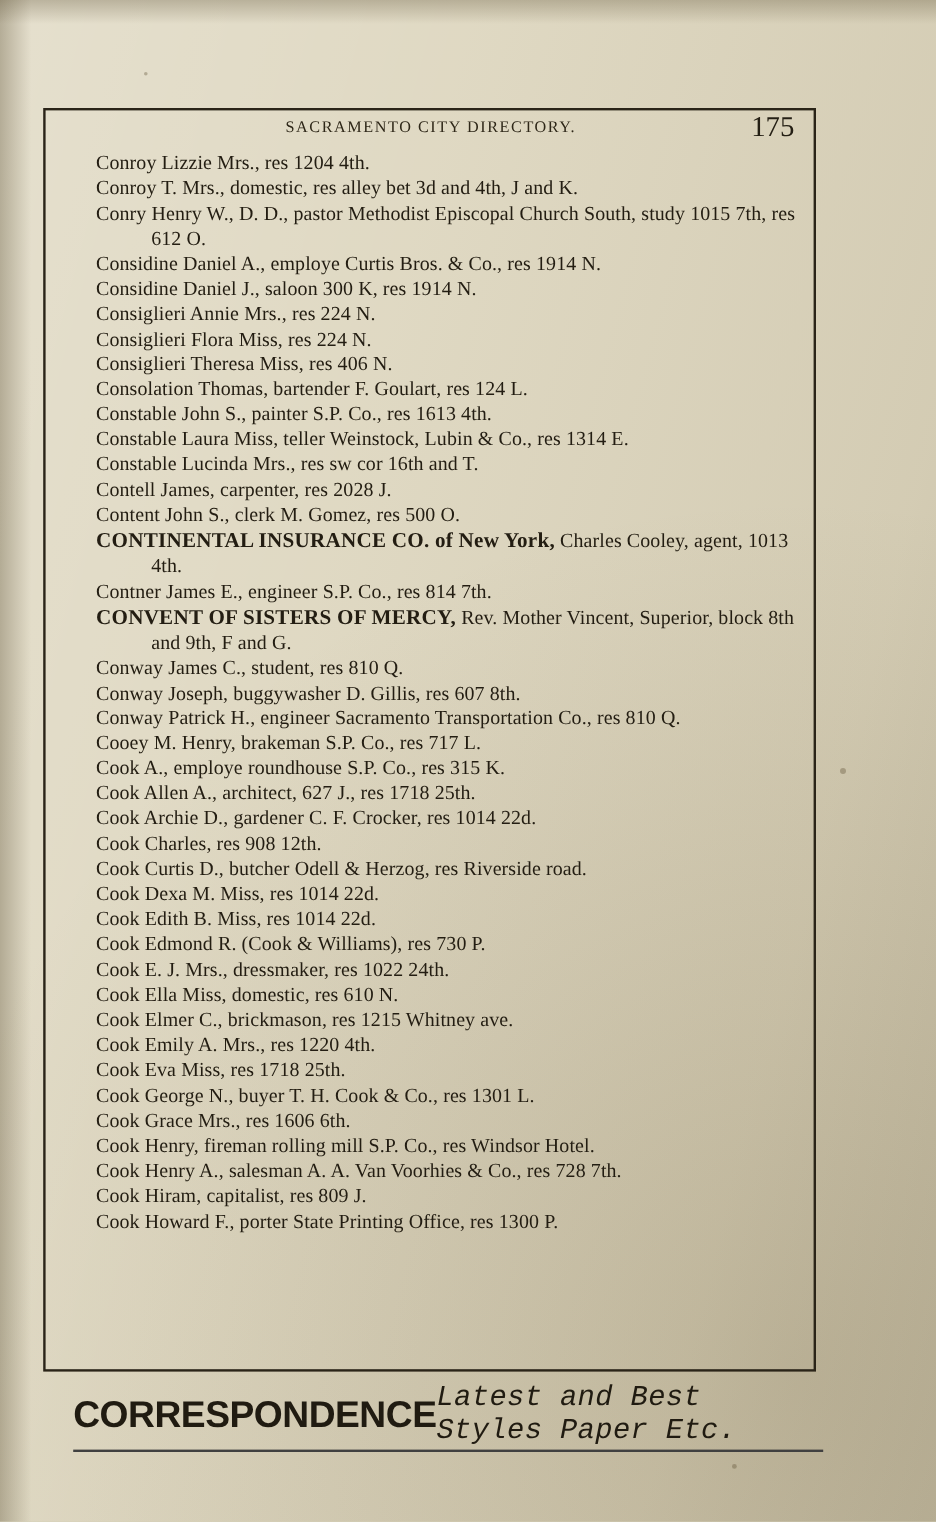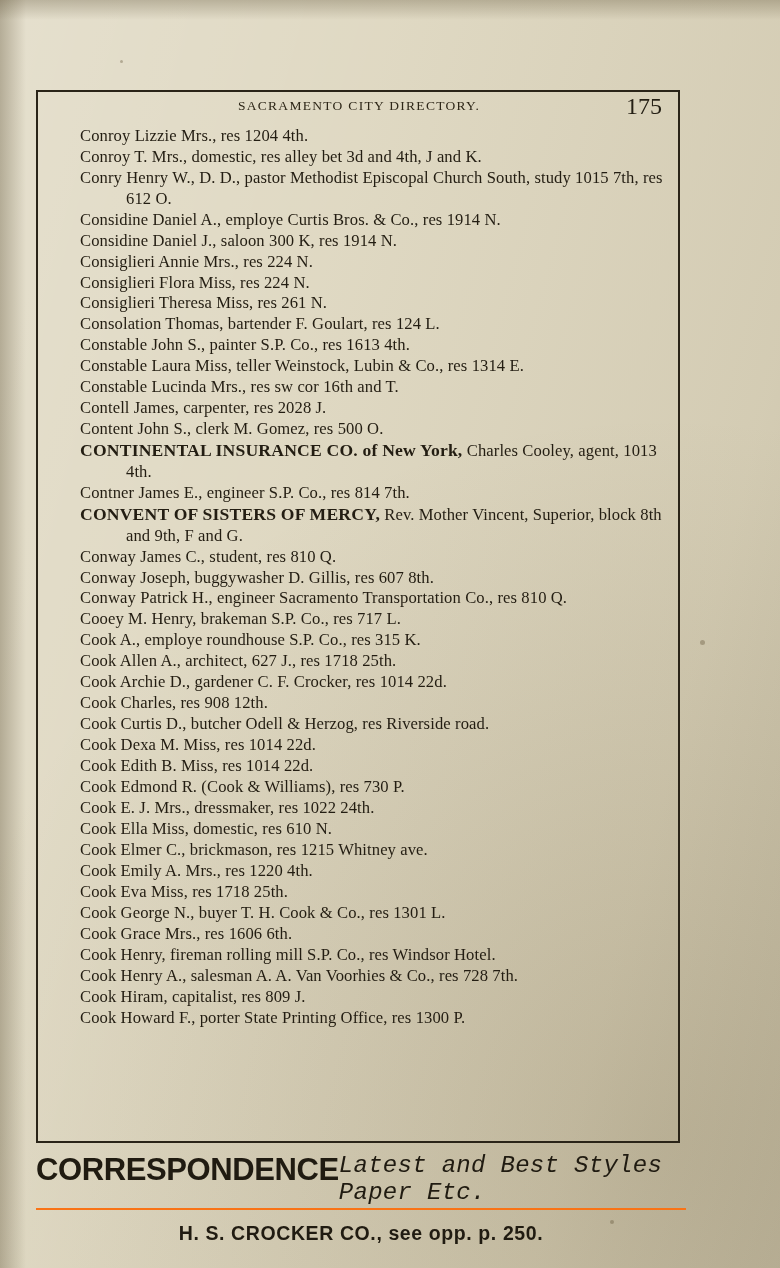--- a/index.html
+++ b/index.html
@@ -93,24 +93,25 @@
     font-weight: normal;
   }
   .footer {
     position: absolute;
     left: 36px;
     top: 1152px;
     width: 650px;
   }
   .foot-row {
     display: flex;
-    align-items: flex-start;
+    align-items: center;
     justify-content: space-between;
-    border-bottom: 2px solid #f97316;
+    border-bottom: 2px solid #404040;
     padding-bottom: 2px;
+    margin-left: 25px;
   }
   .foot-corr {
     font-family: "Liberation Sans", sans-serif;
     font-weight: bold;
     font-size: 31px;
     letter-spacing: -0.4px;
     color: #201b11;
   }
   .foot-styles {
     font-family: Liberation Mono, monospace;
@@ -171,21 +172,21 @@
     </div>
 
     <div class="entries">
       <div class="entry">Conroy Lizzie Mrs., res 1204 4th.</div>
       <div class="entry">Conroy T. Mrs., domestic, res alley bet 3d and 4th, J and K.</div>
       <div class="entry">Conry Henry W., D. D., pastor Methodist Episcopal Church South, study 1015 7th, res 612 O.</div>
       <div class="entry">Considine Daniel A., employe Curtis Bros. &amp; Co., res 1914 N.</div>
       <div class="entry">Considine Daniel J., saloon 300 K, res 1914 N.</div>
       <div class="entry">Consiglieri Annie Mrs., res 224 N.</div>
       <div class="entry">Consiglieri Flora Miss, res 224 N.</div>
-      <div class="entry">Consiglieri Theresa Miss, res 261 N.</div>
+      <div class="entry">Consiglieri Theresa Miss, res 406 N.</div>
       <div class="entry">Consolation Thomas, bartender F. Goulart, res 124 L.</div>
       <div class="entry">Constable John S., painter S.P. Co., res 1613 4th.</div>
       <div class="entry">Constable Laura Miss, teller Weinstock, Lubin &amp; Co., res 1314 E.</div>
       <div class="entry">Constable Lucinda Mrs., res sw cor 16th and T.</div>
       <div class="entry">Contell James, carpenter, res 2028 J.</div>
       <div class="entry">Content John S., clerk M. Gomez, res 500 O.</div>
 
       <div class="entry"><span class="lead">CONTINENTAL INSURANCE CO. of New York,</span><span class="rest"> Charles Cooley, agent, 1013 4th.</span></div>
 
       <div class="entry">Contner James E., engineer S.P. Co., res 814 7th.</div>
@@ -216,15 +217,14 @@
       <div class="entry">Cook Hiram, capitalist, res 809 J.</div>
       <div class="entry">Cook Howard F., porter State Printing Office, res 1300 P.</div>
     </div>
   </div>
 
   <div class="footer">
     <div class="foot-row">
       <span class="foot-corr">CORRESPONDENCE</span>
       <span class="foot-styles">Latest and Best Styles Paper Etc.</span>
     </div>
-    <div class="foot-crocker">H. S. CROCKER CO., see opp. p. 250.</div>
   </div>
 </div>
 
 </body></html>

